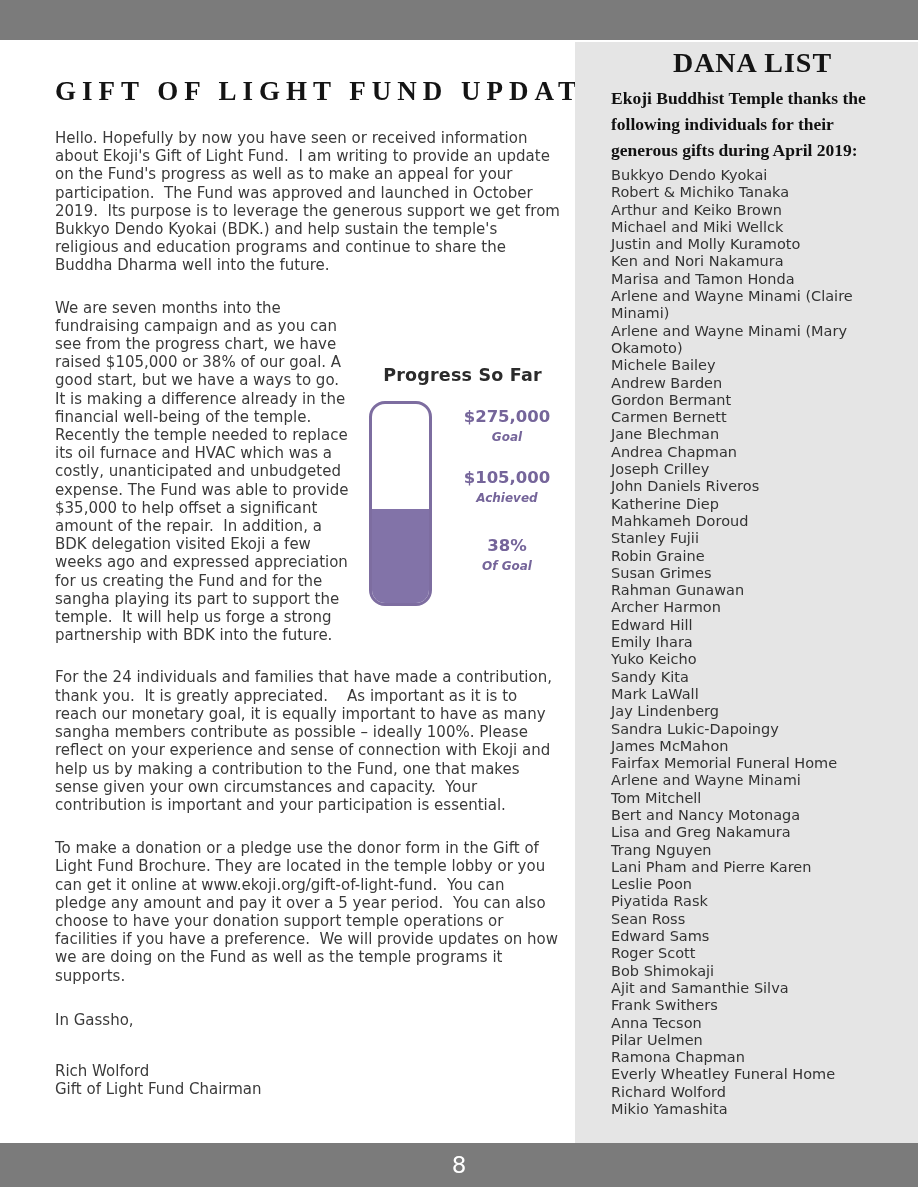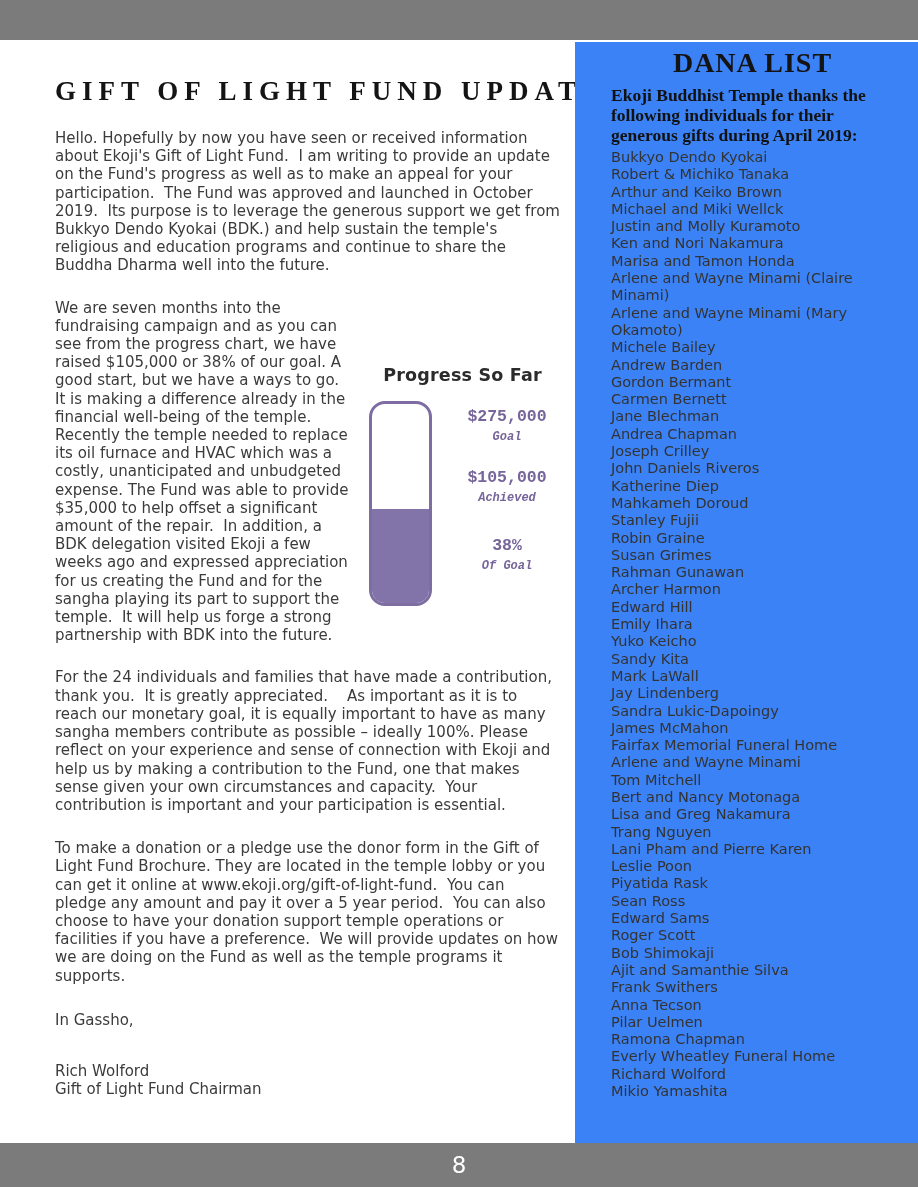--- a/index.html
+++ b/index.html
@@ -50,40 +50,40 @@
   .chart-body { display: flex; margin-top: 16px; }
   .thermometer {
     width: 63px; height: 205px; flex: 0 0 63px;
     border: 3px solid #7d6da0; border-radius: 16px;
     background: #ffffff; position: relative; overflow: hidden; margin-left: 4px;
   }
   .thermo-fill {
     position: absolute; left: 0; right: 0; bottom: 0; height: 47%;
     background: #8273a8;
   }
-  .chart-labels { flex: 1; padding-left: 22px; font-family: Liberation Mono, monospace; }
+  .chart-labels { flex: 1; padding-left: 22px; }
   .chart-label { text-align: center; color: #75659a; }
   .chart-label .val { font-weight: 700; font-size: 16.5px; line-height: 20px; }
   .chart-label .cap { font-weight: 700; font-style: italic; font-size: 12px; line-height: 20px; }
   .cl-0 { margin-top: 6px; }
   .cl-1 { margin-top: 21px; }
   .cl-2 { margin-top: 28px; }
 
   
   .sidebar {
     position: absolute; left: 575px; top: 42px; width: 343px; height: 1101px;
-    background: #3b82f6; padding: 5px 24px 0 36px; color: #2a2a2a;
+    background: #e5e5e5; padding: 5px 24px 0 36px; color: #2a2a2a;
   }
   .dana-title {
     font-family: "Liberation Serif", serif; font-weight: 600;
     font-size: 28px; letter-spacing: 1px; text-align: center; color: #141414;
   }
   .dana-intro {
     font-family: "Liberation Serif", serif; font-weight: 700;
-    font-size: 17.5px; line-height: 20px; margin-top: 6px; color: #111111;
+    font-size: 17.5px; line-height: 26px; margin-top: 6px; color: #111111;
   }
   .dana-names { margin-top: 4px; font-size: 14.5px; line-height: 17.3px; color: #333333; }
 </style>
 </head>
 <body>
 
 <div class="page">
 
   <div class="top-bar"></div>
 

